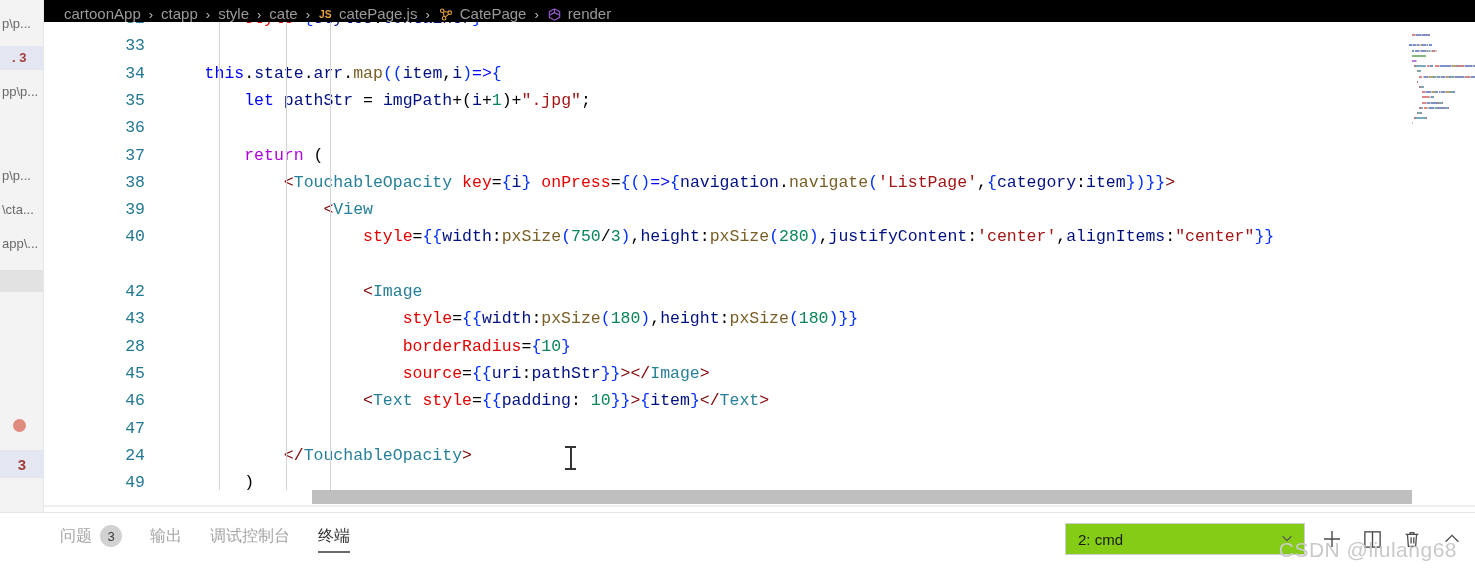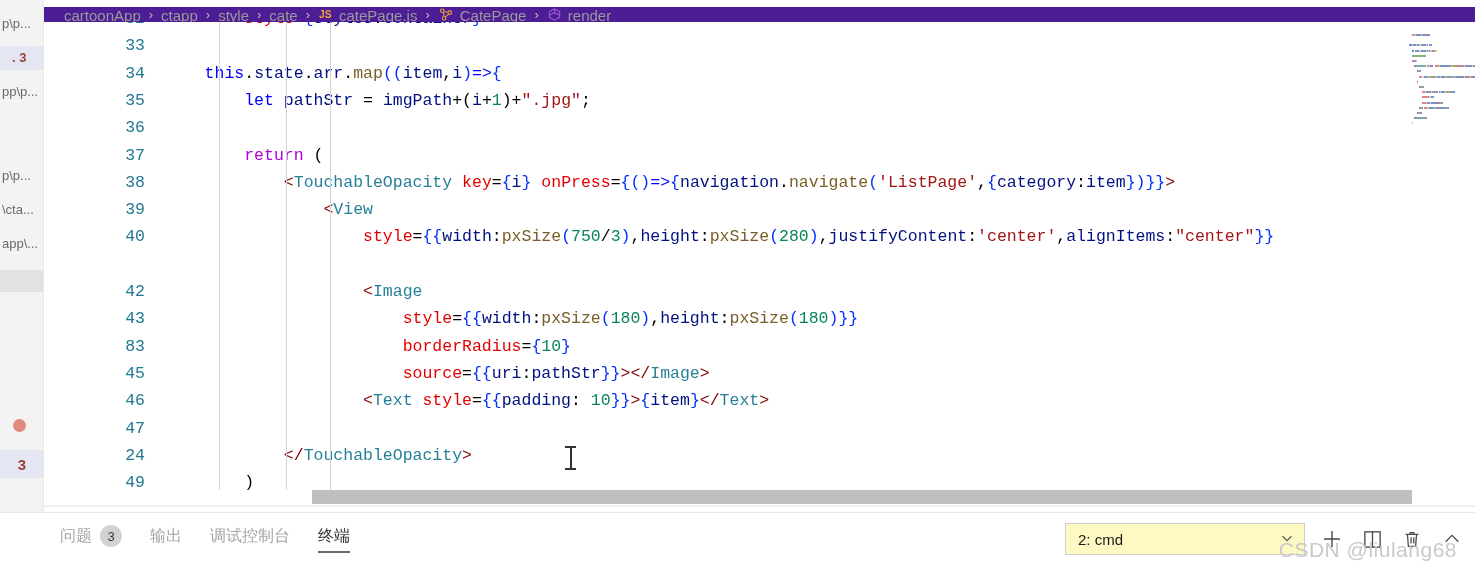--- a/index.html
+++ b/index.html
@@ -34,23 +34,23 @@
     background: #e4e6f1; color: #a1403a; font-size: 15px; font-weight: 600;
     display: flex; align-items: center; justify-content: center;
   }
   .lp-bottom {
     position: absolute; left: 0; top: 270px; width: 44px; height: 22px;
     background: #e2e2e2;
   }
 
   
   .breadcrumb {
-    position: absolute; left: 44px; top: 7px; right: 0; height: 22px;
-    background: #4c1d95;
-    display: flex; align-items: flex-start;
+    position: absolute; left: 44px; top: 0; right: 0; height: 22px;
+    background: #000000;
+    display: flex; align-items: flex-end;
     padding-left: 20px; font-size: 15px; color: #919191;
     white-space: nowrap; overflow: hidden;
   }
   .bc-item { color: #9a9a9a; cursor: pointer; }
   .bc-sep { margin: 0 8px; color: #bdbdbd; font-size: 13px; }
   .bc-ico { display: inline-flex; align-items: center; margin-right: 6px; }
 
   
   .editor {
     position: absolute; left: 44px; top: 22px; right: 0; height: 468px;
@@ -135,21 +135,21 @@
   }
   .badge {
     min-width: 22px; height: 22px; border-radius: 11px; background: #d2d2d2;
     color: #3a3a3a; font-size: 13px; display: flex; align-items: center;
     justify-content: center; padding: 0 6px;
   }
   .panel-right {
     position: absolute; right: 10px; top: 10px; display: flex; align-items: center; gap: 14px;
   }
   .term-select {
-    width: 240px; height: 32px; border: 1px solid #cecece; background: #fef9c3;
+    width: 240px; height: 32px; border: 1px solid #cecece; background: #84cc16;
     display: flex; align-items: center; justify-content: space-between;
     padding: 0 10px 0 12px; font-size: 15px; color: #1a1a1a; cursor: pointer;
   }
   .pico { width: 26px; height: 26px; color: #4a4a4a; display: flex; align-items: center;
           justify-content: center; cursor: pointer; }
   .watermark {
     position: absolute; right: 18px; top: 538px;
     font-size: 21px; color: #c9c9c9; letter-spacing: .5px; white-space: nowrap;
   }
 </style>
@@ -214,21 +214,21 @@
         <div class="line" style="top: 10.3px; position: absolute; left: 0px; right: 0px;"><span class="ln">33</span><span class="lt"></span></div>
         <div class="line" style="top: 37.6px; position: absolute; left: 0px; right: 0px;"><span class="ln">34</span><span class="lt"><span class="t-pun">    </span><span class="t-kw">this</span><span class="t-pun">.</span><span class="t-prop">state</span><span class="t-pun">.</span><span class="t-prop">arr</span><span class="t-pun">.</span><span class="t-fn">map</span><span class="t-br">((</span><span class="t-prop">item</span><span class="t-pun">,</span><span class="t-prop">i</span><span class="t-br">)</span><span class="t-kw">=&gt;</span><span class="t-br">{</span></span></div>
         <div class="line" style="top: 64.9px; position: absolute; left: 0px; right: 0px;"><span class="ln">35</span><span class="lt"><span class="t-pun">        </span><span class="t-kw">let</span><span class="t-pun"> </span><span class="t-prop">pathStr</span><span class="t-pun"> = </span><span class="t-prop">imgPath</span><span class="t-pun">+(</span><span class="t-prop">i</span><span class="t-pun">+</span><span class="t-num">1</span><span class="t-pun">)+</span><span class="t-str">".jpg"</span><span class="t-pun">;</span></span></div>
         <div class="line" style="top: 92.2px; position: absolute; left: 0px; right: 0px;"><span class="ln">36</span><span class="lt"><span class="t-pun">        </span></span></div>
         <div class="line" style="top: 119.5px; position: absolute; left: 0px; right: 0px;"><span class="ln">37</span><span class="lt"><span class="t-pun">        </span><span class="t-ctl">return</span><span class="t-pun"> (</span></span></div>
         <div class="line" style="top: 146.8px; position: absolute; left: 0px; right: 0px;"><span class="ln">38</span><span class="lt"><span class="t-pun">            </span><span class="t-ang">&lt;</span><span class="t-tag">TouchableOpacity</span><span class="t-pun"> </span><span class="t-attr">key</span><span class="t-pun">=</span><span class="t-br">{</span><span class="t-prop">i</span><span class="t-br">}</span><span class="t-pun"> </span><span class="t-attr">onPress</span><span class="t-pun">=</span><span class="t-br">{()</span><span class="t-kw">=&gt;</span><span class="t-br">{</span><span class="t-prop">navigation</span><span class="t-pun">.</span><span class="t-fn">navigate</span><span class="t-br">(</span><span class="t-str">'ListPage'</span><span class="t-pun">,</span><span class="t-br">{</span><span class="t-prop">category</span><span class="t-pun">:</span><span class="t-prop">item</span><span class="t-br">})}}</span><span class="t-ang">&gt;</span></span></div>
         <div class="line" style="top: 174.1px; position: absolute; left: 0px; right: 0px;"><span class="ln">39</span><span class="lt"><span class="t-pun">                </span><span class="t-ang">&lt;</span><span class="t-tag">View</span></span></div>
         <div class="line" style="top: 201.4px; position: absolute; left: 0px; right: 0px;"><span class="ln">40</span><span class="lt"><span class="t-pun">                    </span><span class="t-attr">style</span><span class="t-pun">=</span><span class="t-br">{{</span><span class="t-prop">width</span><span class="t-pun">:</span><span class="t-fn">pxSize</span><span class="t-br">(</span><span class="t-num">750</span><span class="t-pun">/</span><span class="t-num">3</span><span class="t-br">)</span><span class="t-pun">,</span><span class="t-prop">height</span><span class="t-pun">:</span><span class="t-fn">pxSize</span><span class="t-br">(</span><span class="t-num">280</span><span class="t-br">)</span><span class="t-pun">,</span><span class="t-prop">justifyContent</span><span class="t-pun">:</span><span class="t-str">'center'</span><span class="t-pun">,</span><span class="t-prop">alignItems</span><span class="t-pun">:</span><span class="t-str">"center"</span><span class="t-br">}}</span></span></div>
         <div class="line" style="top: 256px; position: absolute; left: 0px; right: 0px;"><span class="ln">42</span><span class="lt"><span class="t-pun">                    </span><span class="t-ang">&lt;</span><span class="t-tag">Image</span></span></div>
         <div class="line" style="top: 283.3px; position: absolute; left: 0px; right: 0px;"><span class="ln">43</span><span class="lt"><span class="t-pun">                        </span><span class="t-attr">style</span><span class="t-pun">=</span><span class="t-br">{{</span><span class="t-prop">width</span><span class="t-pun">:</span><span class="t-fn">pxSize</span><span class="t-br">(</span><span class="t-num">180</span><span class="t-br">)</span><span class="t-pun">,</span><span class="t-prop">height</span><span class="t-pun">:</span><span class="t-fn">pxSize</span><span class="t-br">(</span><span class="t-num">180</span><span class="t-br">)</span><span class="t-br">}}</span></span></div>
-        <div class="line" style="top: 310.6px; position: absolute; left: 0px; right: 0px;"><span class="ln">83</span><span class="lt"><span class="t-pun">                        </span><span class="t-attr">borderRadius</span><span class="t-pun">=</span><span class="t-br">{</span><span class="t-num">10</span><span class="t-br">}</span></span></div>
+        <div class="line" style="top: 310.6px; position: absolute; left: 0px; right: 0px;"><span class="ln">28</span><span class="lt"><span class="t-pun">                        </span><span class="t-attr">borderRadius</span><span class="t-pun">=</span><span class="t-br">{</span><span class="t-num">10</span><span class="t-br">}</span></span></div>
         <div class="line" style="top: 337.9px; position: absolute; left: 0px; right: 0px;"><span class="ln">45</span><span class="lt"><span class="t-pun">                        </span><span class="t-attr">source</span><span class="t-pun">=</span><span class="t-br">{{</span><span class="t-prop">uri</span><span class="t-pun">:</span><span class="t-prop">pathStr</span><span class="t-br">}}</span><span class="t-ang">&gt;</span><span class="t-ang">&lt;/</span><span class="t-tag">Image</span><span class="t-ang">&gt;</span></span></div>
         <div class="line" style="top: 365.2px; position: absolute; left: 0px; right: 0px;"><span class="ln">46</span><span class="lt"><span class="t-pun">                    </span><span class="t-ang">&lt;</span><span class="t-tag">Text</span><span class="t-pun"> </span><span class="t-attr">style</span><span class="t-pun">=</span><span class="t-br">{{</span><span class="t-prop">padding</span><span class="t-pun">: </span><span class="t-num">10</span><span class="t-br">}}</span><span class="t-ang">&gt;</span><span class="t-br">{</span><span class="t-prop">item</span><span class="t-br">}</span><span class="t-ang">&lt;/</span><span class="t-tag">Text</span><span class="t-ang">&gt;</span></span></div>
         <div class="line" style="top: 392.5px; position: absolute; left: 0px; right: 0px;"><span class="ln">47</span></div>
         <div class="line" style="top: 419.8px; position: absolute; left: 0px; right: 0px;"><span class="ln">24</span><span class="lt"><span class="t-pun">            </span><span class="t-ang">&lt;/</span><span class="t-tag">TouchableOpacity</span><span class="t-ang">&gt;</span></span></div>
         <div class="line" style="top: 447.1px; position: absolute; left: 0px; right: 0px;"><span class="ln">49</span><span class="lt"><span class="t-pun">        </span><span class="t-pun">)</span></span></div>
       </div>
   <div class="guide" style="left:175px"></div>
   <div class="guide" style="left:242px"></div>
   <div class="guide" style="left:286px"></div>
   <div class="minimap" id="minimap">

